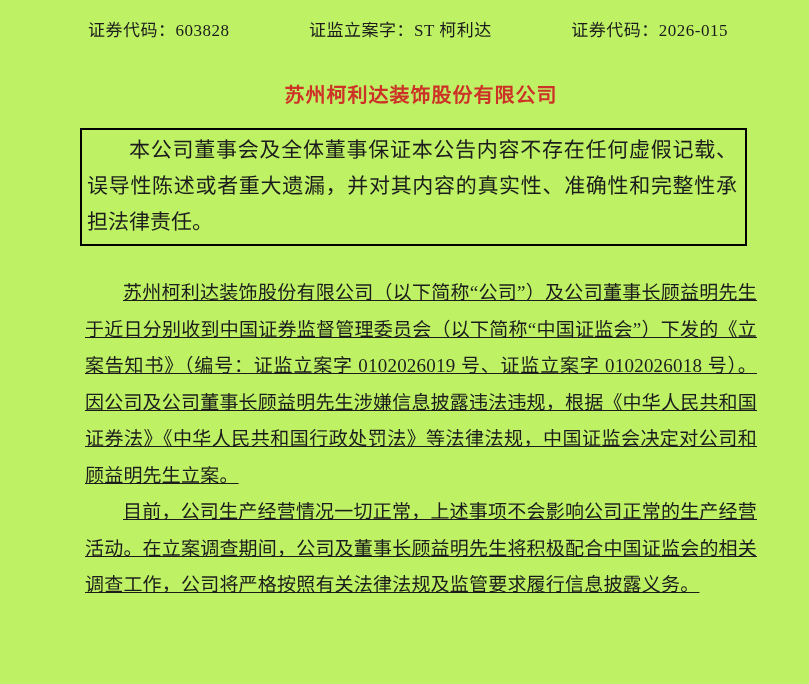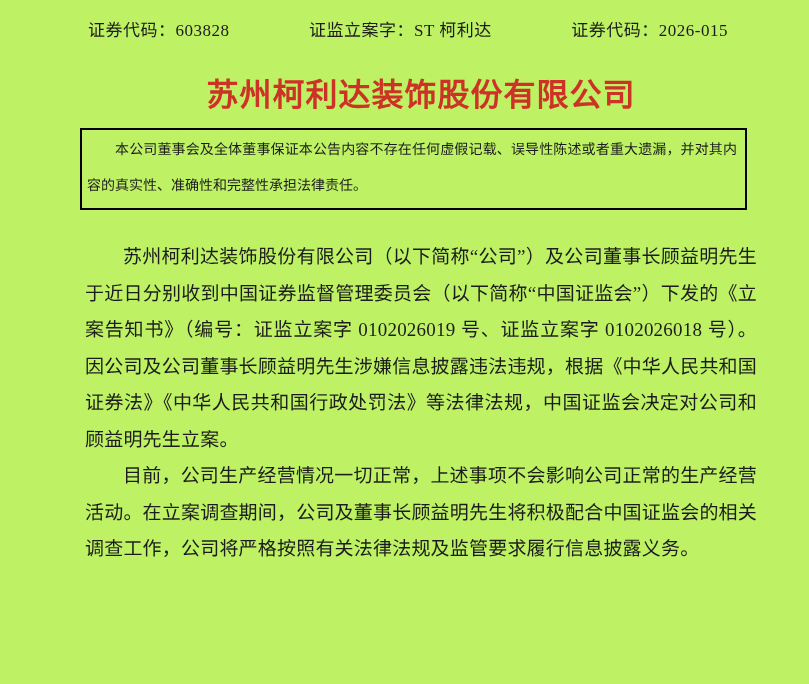--- a/index.html
+++ b/index.html
@@ -28,53 +28,54 @@
     padding-right: 29px; 
     white-space: nowrap;
   }
   .meta-item { letter-spacing: 0.5px; }
   
   .title-block {
     margin-top: 22px;
     text-align: center;
     color: #cd3227;
     font-weight: bold;
-    font-size: 32px;
+    font-size: 20px;
   }
   .title-line {
     line-height: 62px;
     letter-spacing: 1px;
   }
   
   .disclaimer-box {
     margin-top: 2px;
     margin-left: -5px;   
     width: 667px;
     border: 2px solid #000000;
     box-sizing: border-box;
     padding: 2px 8px 4px 5px;
   }
   .disclaimer-text {
     margin: 0;
-    font-size: 14px;
+    font-size: 21px;
     line-height: 36px;
     text-indent: 2em;
     text-align: justify;
   }
   
   .body-block {
     margin-top: 29px;
   }
   .body-paragraph {
     margin: 0;
     font-size: 19px;
     line-height: 36.5px;
     text-indent: 2em;
     text-align: justify;
     letter-spacing: 0.2px;
+    text-decoration: underline;
   }
 </style>
 </head>
 <body>
 
 <div class="page">
 
   <div class="meta-row">
     <span class="meta-item"><span>证券代码：</span><span>603828</span></span>
     <span class="meta-item"><span>证监立案字：</span><span>ST 柯利达</span></span>

